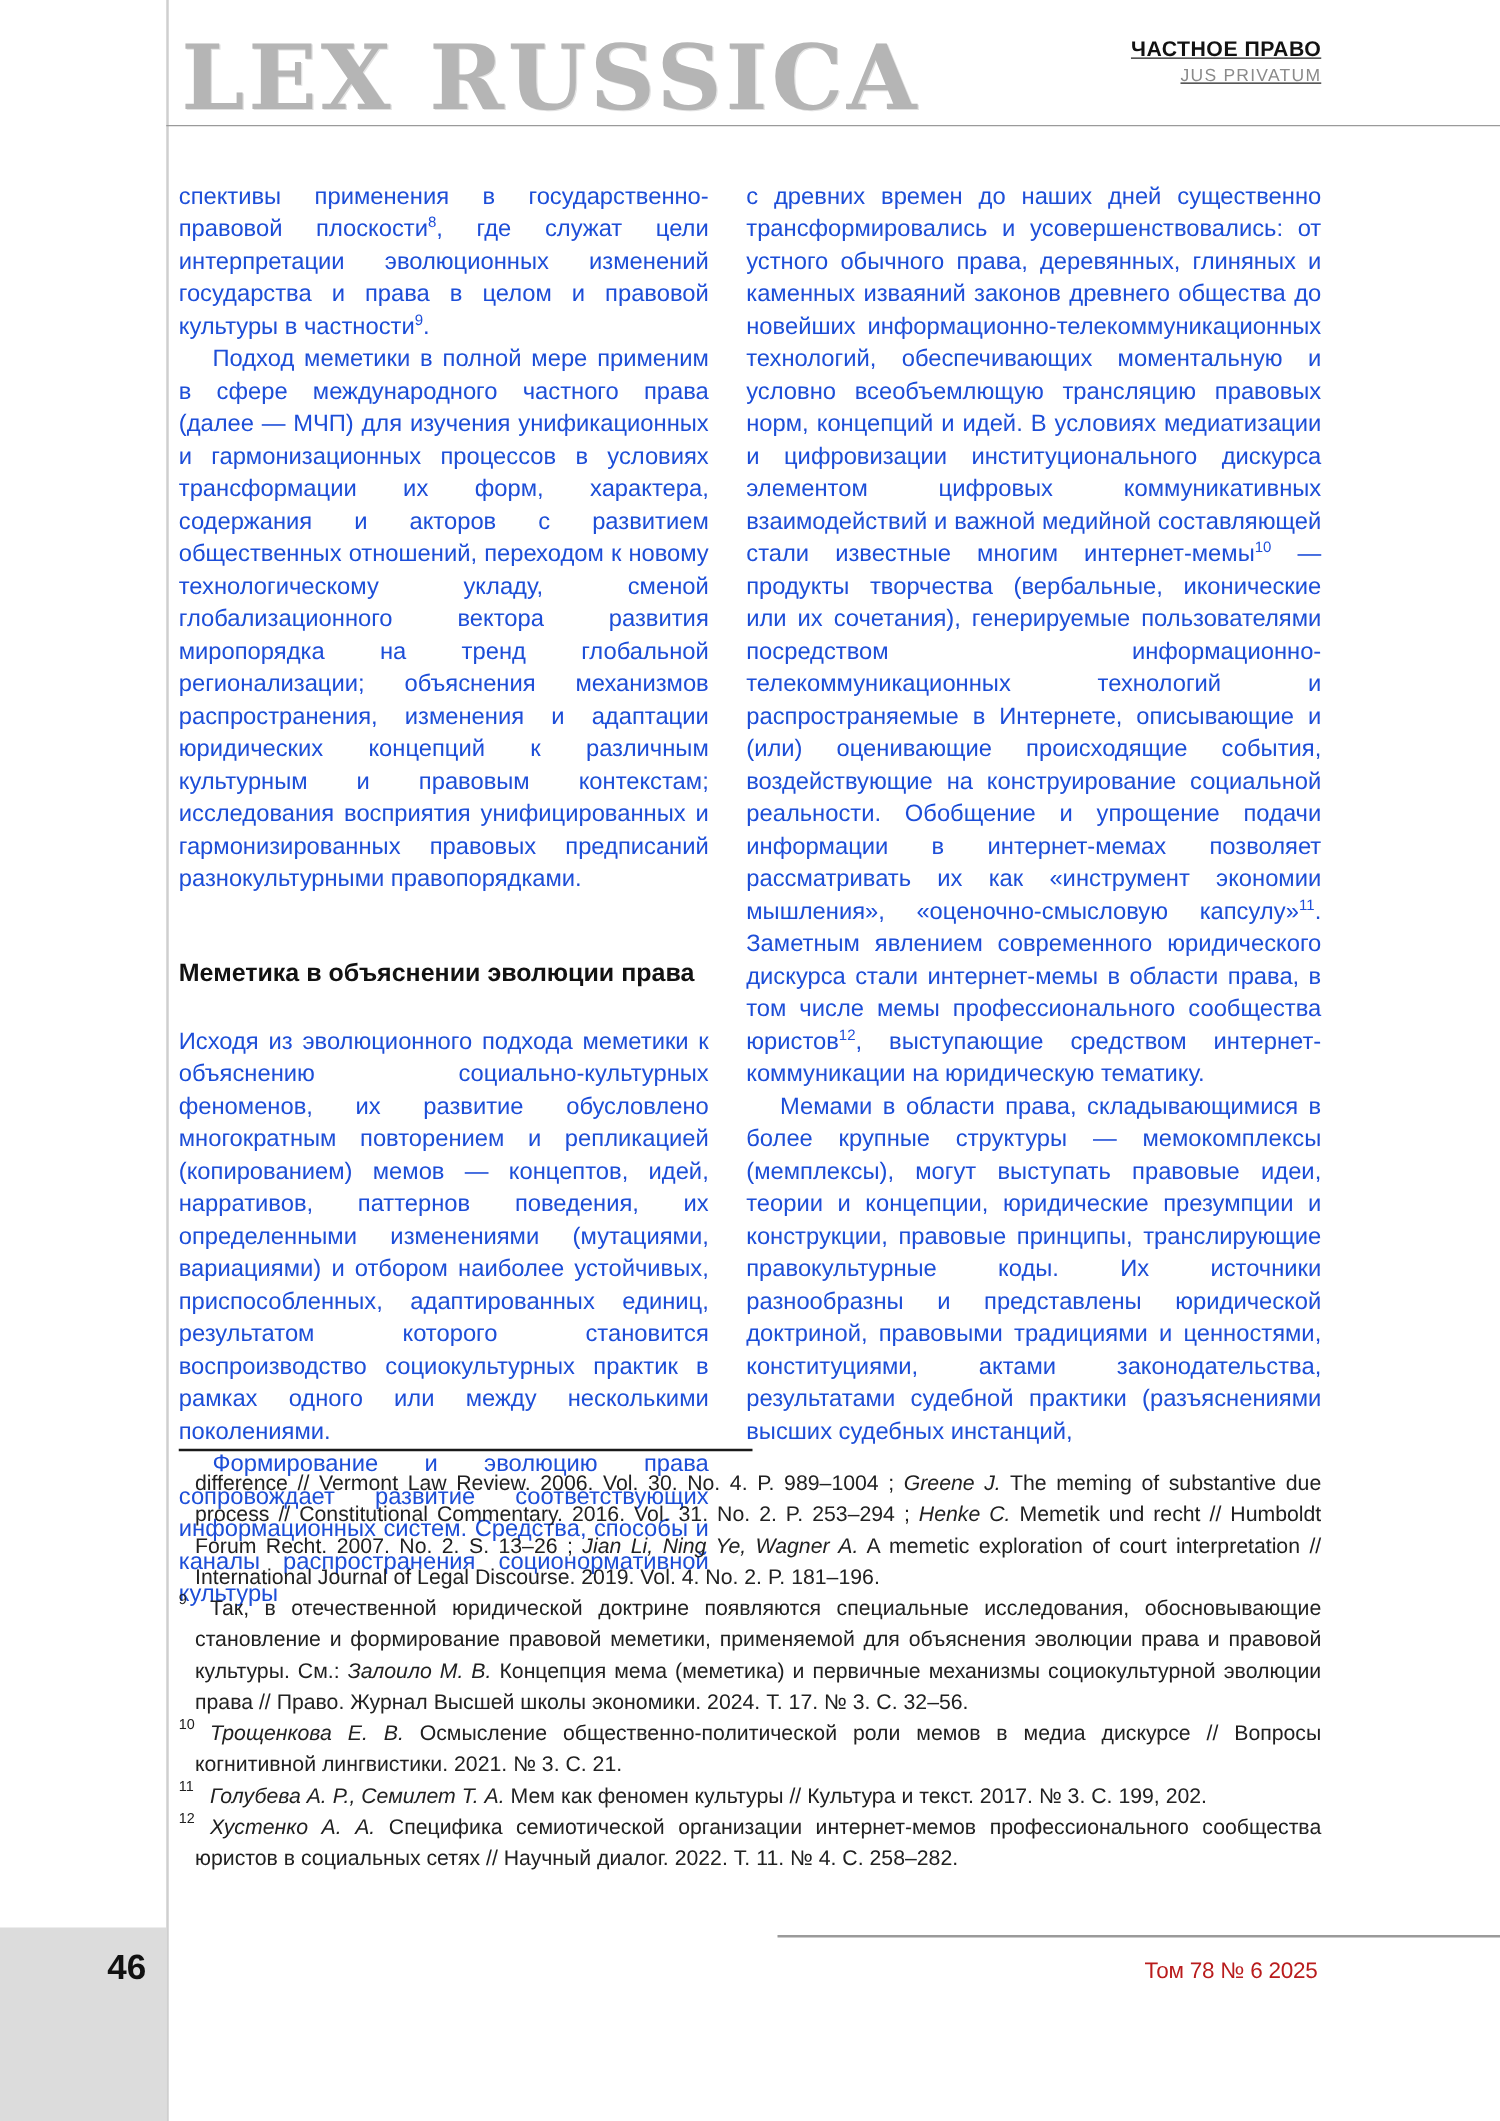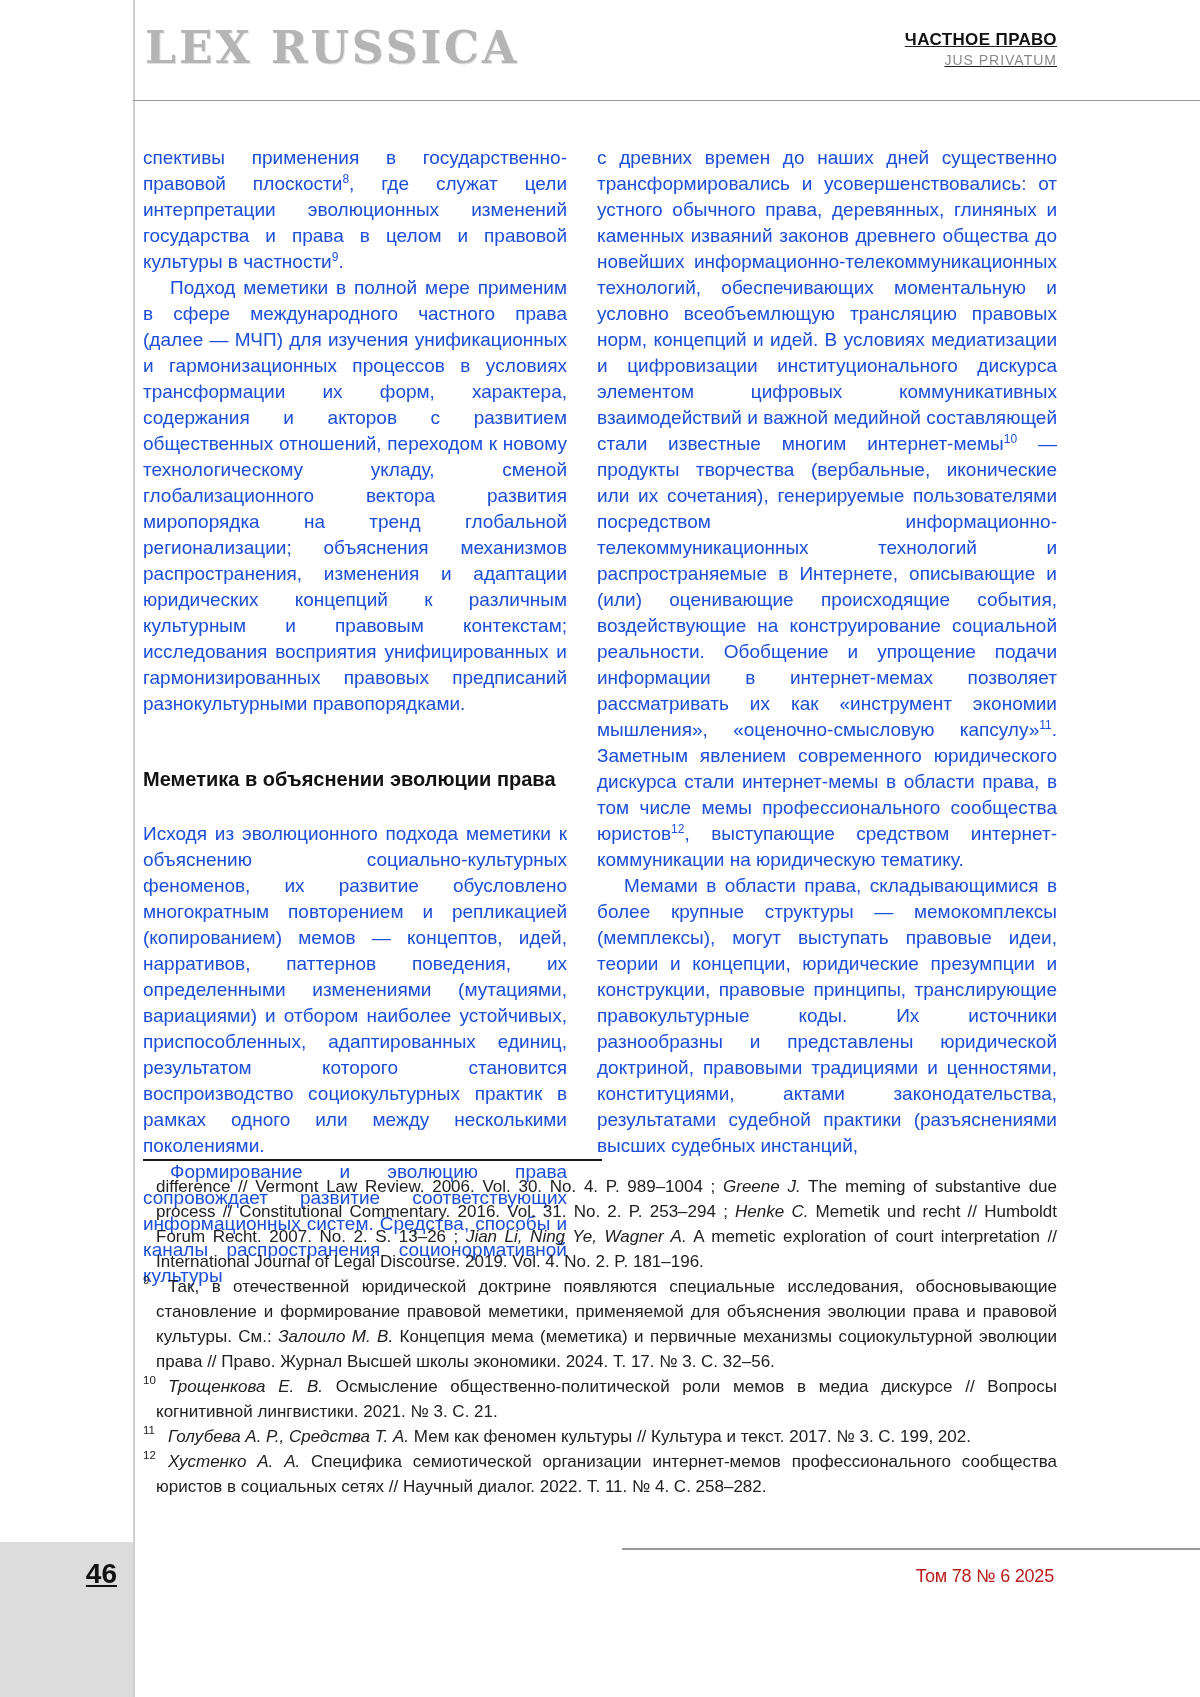--- a/index.html
+++ b/index.html
@@ -6,21 +6,21 @@
   .page{
     position:relative;width:1200px;height:1697px;background:#ffffff;
     font-family:"Liberation Sans","DejaVu Sans",sans-serif;color:#212121;
     overflow:hidden;margin:0 auto;
   }
   .vline{position:absolute;left:133px;top:0;width:2px;height:1697px;background:#cfcfcf;}
   .header-rule{position:absolute;left:133px;right:0;top:100px;height:1px;background:#9a9a9a;}
   .logo{
     position:absolute;left:145px;top:26px;z-index:2;
     font-family:"DejaVu Serif","Liberation Serif",serif;
-    font-size:44px;font-weight:bold;color:#b5b5b5;letter-spacing:3px;
+    font-size:72px;font-weight:bold;color:#b5b5b5;letter-spacing:3px;
     text-shadow:1px 1px 0 #e2e2e2;white-space:nowrap;line-height:1;
   }
   .rubric{position:absolute;top:31px;right:143px;text-align:right;line-height:1;text-decoration:underline;}
   .rubric-ru{font-size:17px;font-weight:bold;color:#121212;letter-spacing:0.4px;}
   .rubric-lat{font-size:14px;color:#8a8a8a;letter-spacing:1px;margin-top:5px;}
   .columns{position:absolute;left:143px;top:145px;width:914px;display:flex;gap:30px;}
   .col-left{width:424px;flex:0 0 424px;}
   .col-right{flex:1;}
   .body-p{margin:0;font-size:19px;line-height:26px;text-align:justify;color:#1d4ed8;}
   .indent{text-indent:27px;}
@@ -34,21 +34,21 @@
   .footnote{
     position:relative;margin:0;padding-left:13px;
     font-size:17px;line-height:25px;text-align:justify;color:#212121;
   }
   .footnote.numbered{text-indent:12px;}
   .fn-num{
     position:absolute;left:0;top:-1px;font-size:11.5px;line-height:14px;color:#212121;
     text-indent:0;
   }
   .footer-band{position:absolute;left:0;top:1542px;width:133px;height:155px;background:#dcdcdc;}
-  .page-number{position:absolute;top:16px;right:16px;font-size:28px;font-weight:bold;color:#111;text-decoration:underline;}
+  .page-number{position:absolute;top:16px;right:16px;font-size:28px;font-weight:bold;color:#111;}
   .footer-rule{position:absolute;left:622px;right:0;top:1548px;height:2px;background:#9a9a9a;}
   .volume-info{
     position:absolute;top:1566px;right:146px;font-size:18px;color:#b91c1c;
     letter-spacing:-0.2px;white-space:nowrap;
   }
   i{font-style:italic;}
 </style>
 </head>
 <body>
 
@@ -88,21 +88,21 @@
     <p class="footnote numbered">
       <span class="fn-num">9</span>
       <span><span>Так, в отечественной юридической доктрине появляются специальные исследования, обосновывающие становление и формирование правовой меметики, применяемой для объяснения эволюции права и правовой культуры. См.: </span><i>Залоило М. В.</i><span> Концепция мема (меметика) и первичные механизмы социокультурной эволюции права // Право. Журнал Высшей школы экономики. 2024. Т. 17. № 3. С. 32–56.</span></span>
     </p>
     <p class="footnote numbered">
       <span class="fn-num">10</span>
       <span><i>Трощенкова Е. В.</i><span> Осмысление общественно-политической роли мемов в медиа дискурсе // Вопросы когнитивной лингвистики. 2021. № 3. С. 21.</span></span>
     </p>
     <p class="footnote numbered">
       <span class="fn-num">11</span>
-      <span><i>Голубева А. Р., Средства Т. А.</i><span> Мем как феномен культуры // Культура и текст. 2017. № 3. С. 199, 202.</span></span>
+      <span><i>Голубева А. Р., Семилет Т. А.</i><span> Мем как феномен культуры // Культура и текст. 2017. № 3. С. 199, 202.</span></span>
     </p>
     <p class="footnote numbered">
       <span class="fn-num">12</span>
       <span><i>Хустенко А. А.</i><span> Специфика семиотической организации интернет-мемов профессионального сообщества юристов в социальных сетях // Научный диалог. 2022. Т. 11. № 4. С. 258–282.</span></span>
     </p>
   </div>
 
   <div class="footer-rule"></div>
 
   <div class="footer-band">

